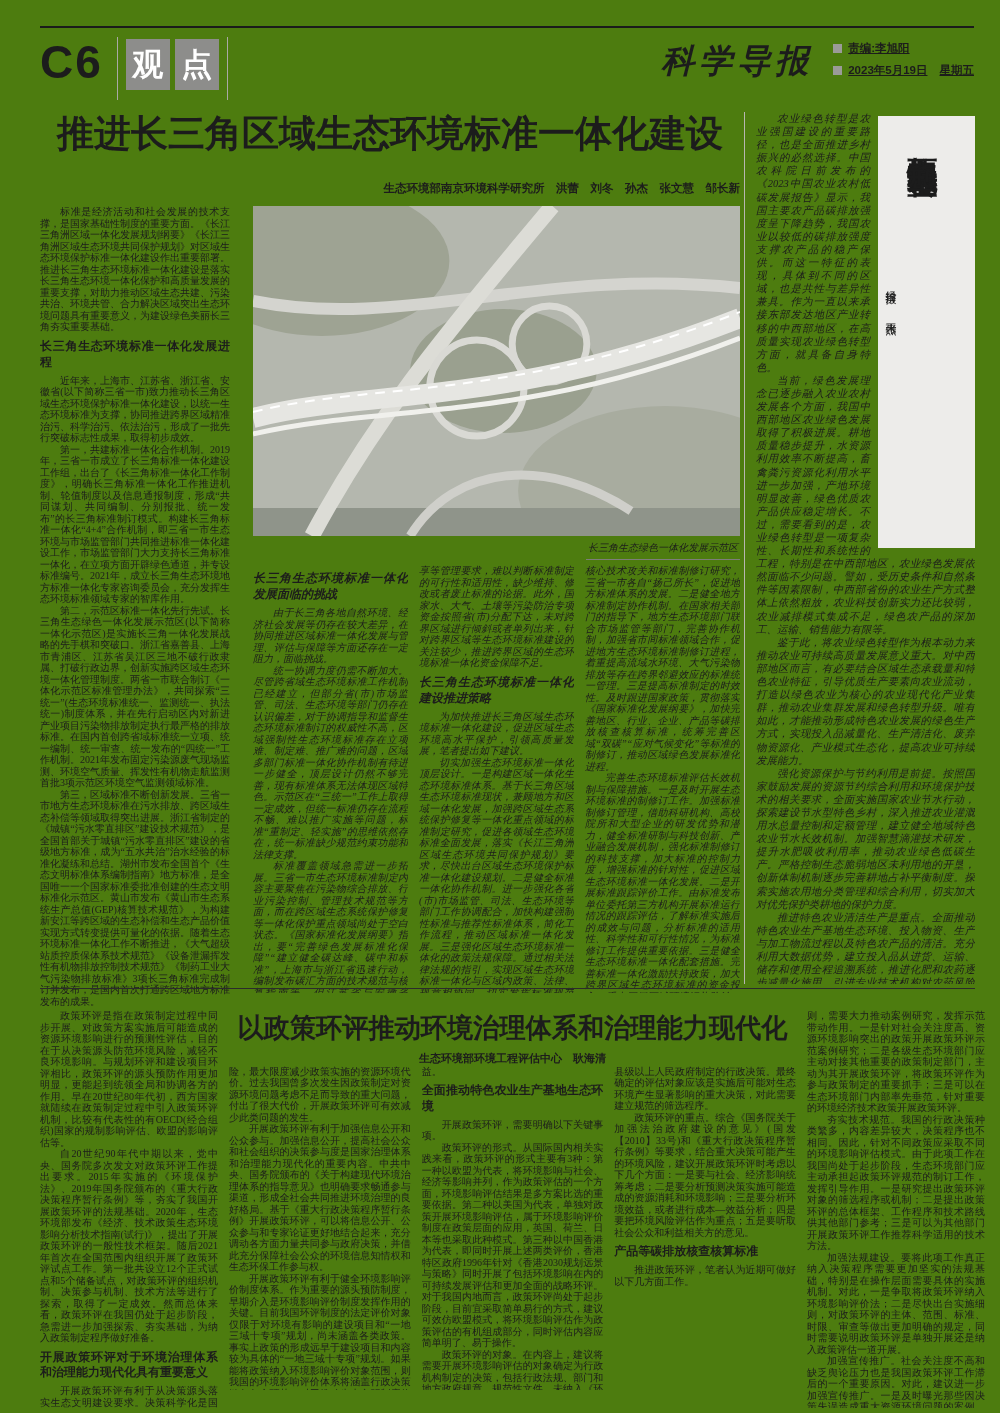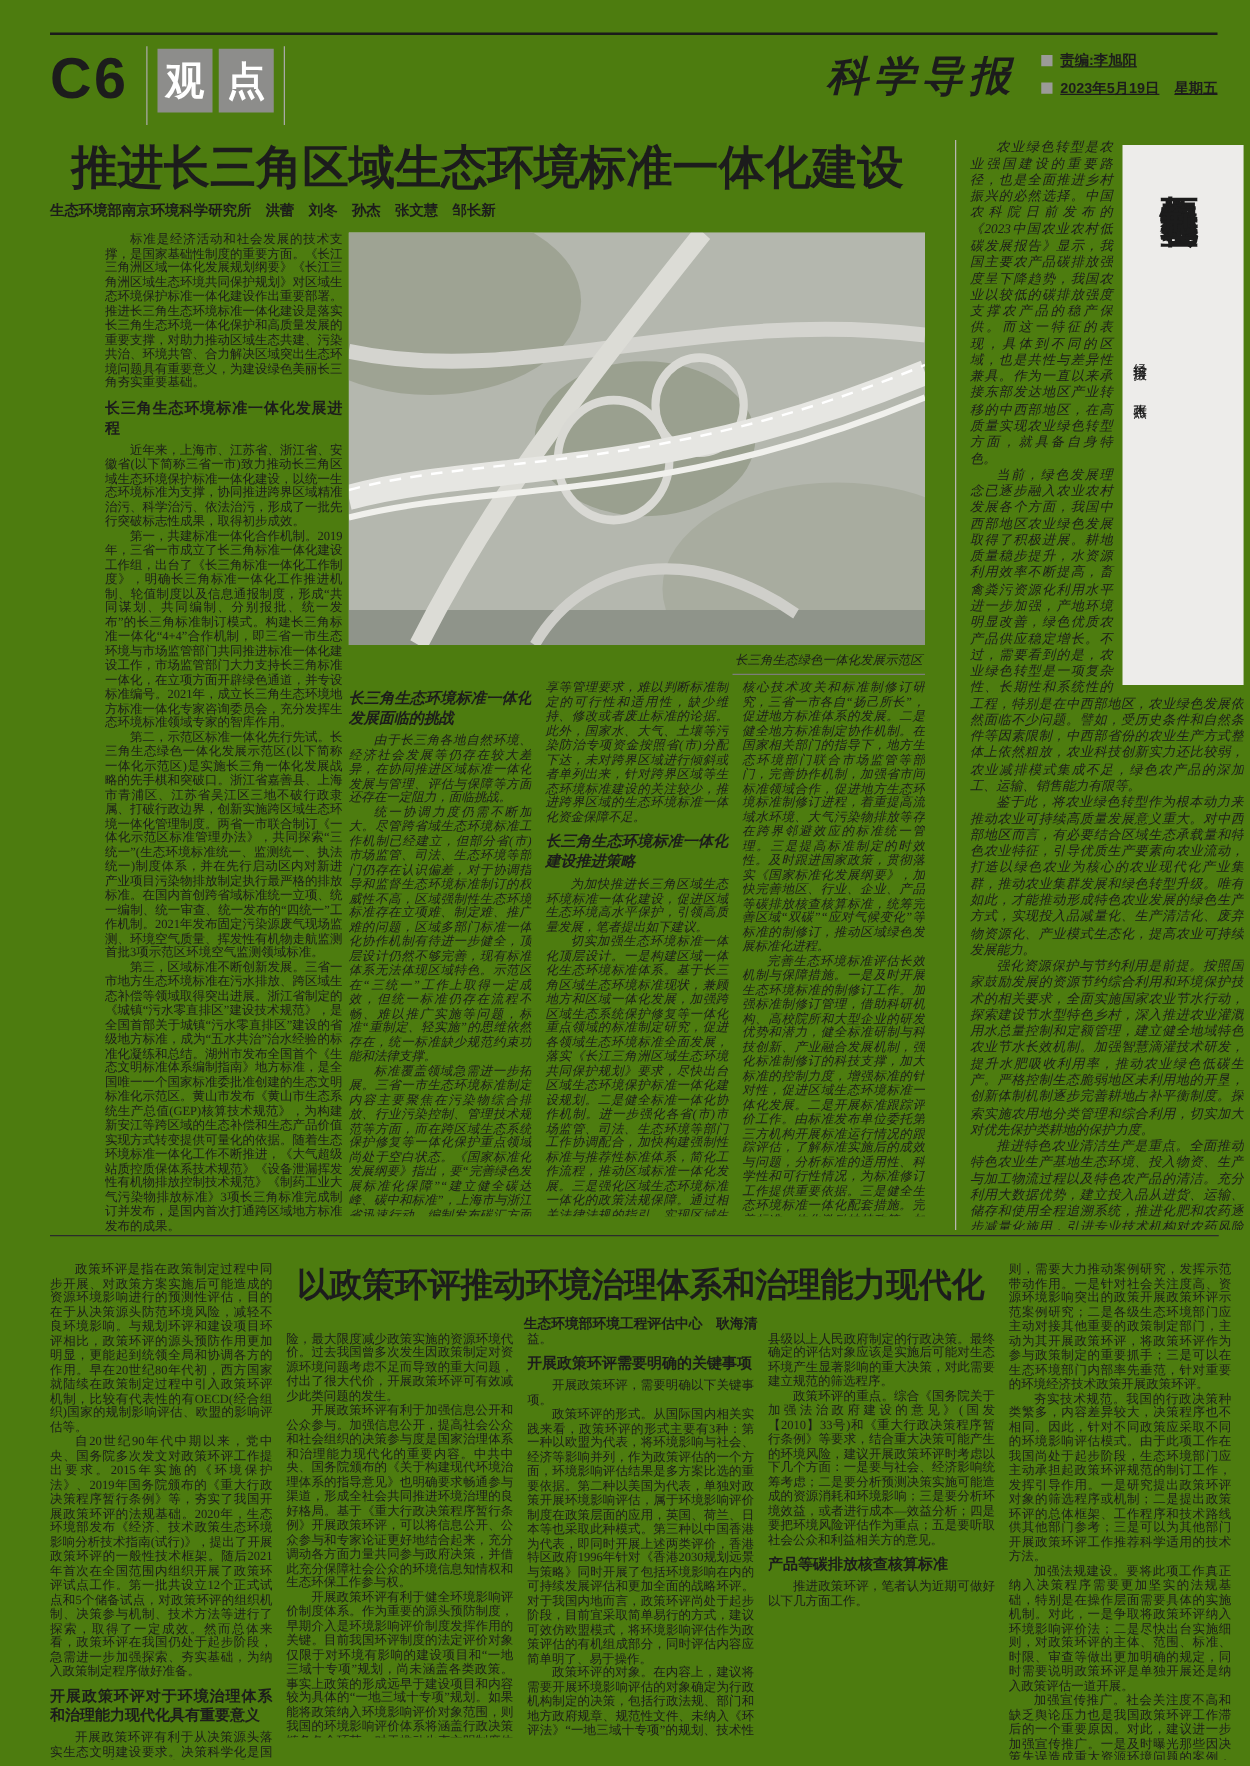--- a/index.html
+++ b/index.html
@@ -28,35 +28,35 @@
   
   .para{font-size:10px;line-height:11.5px;text-align:justify;text-indent:2em;margin:0;}
   .para.cont{text-indent:0;}
   .sec-head{font-family:"Liberation Sans","DejaVu Sans",sans-serif;font-weight:700;font-size:12px;
             line-height:1.32;margin:6px 0 4px;text-align:justify;}
 
   
   .main-article{position:absolute;left:40px;top:106px;width:700px;}
   .main-headline{font-family:"Liberation Sans","DejaVu Sans",sans-serif;font-size:37px;font-weight:900;
                  text-align:center;margin:6px 0 0;line-height:1.2;white-space:nowrap;}
-  .main-byline{text-align:left;font-size:11.5px;font-weight:700;margin:5px 0 10px;}
-  .main-body{display:flex;gap:5px;height:800px;margin-left:44px;}
+  .main-byline{text-align:right;font-size:11.5px;font-weight:700;margin:25px 0 10px;}
+  .main-body{display:flex;gap:23px;height:800px;}
   .mcol{overflow:hidden;}
   .col1{flex:0 0 190px;height:800px;}
   .main-right{flex:1;display:flex;flex-direction:column;}
   .photo{height:330px;background:#b4b7ae;overflow:hidden;}
   .photo svg{display:block;width:100%;height:100%;}
   .photo-caption-row{text-align:right;margin:0 0 3px;}
   .photo-caption{display:inline-block;font-size:10px;font-style:italic;padding:5px 2px 4px;
                  border-bottom:1px solid #7d7d7a;}
   .main-right-cols{display:flex;gap:11px;height:428px;overflow:hidden;margin-top:2px;font-style:italic;}
   .main-right-cols .mcol{flex:1;}
 
   
-  .sidebar{position:absolute;left:764px;top:112px;width:231px;height:872px;border-left:1px solid #b8b6b2;
+  .sidebar{position:absolute;left:744px;top:112px;width:231px;height:872px;border-left:1px solid #b8b6b2;
            padding-left:11px;box-sizing:border-box;overflow:hidden;}
   .side-box{float:right;width:97px;height:432px;background:#edecea;margin:4px 0 6px 8px;
             padding:16px 5px;box-sizing:border-box;}
   .vertical-wrap{writing-mode:vertical-rl;height:100%;}
   .vert-title{font-family:"Liberation Sans","DejaVu Sans",sans-serif;font-size:30px;font-weight:700;
               letter-spacing:1px;line-height:1.05;}
   .vert-credit{font-size:11px;padding-top:150px;margin-right:9px;letter-spacing:1px;}
   .side-author{margin-top:24px;}
   .side-text .para{font-size:10.5px;line-height:13.1px;font-style:italic;}
 
@@ -185,21 +185,21 @@
         <h2 class="bottom-headline">以政策环评推动环境治理体系和治理能力现代化</h2>
         <div class="bottom-byline">生态环境部环境工程评估中心　耿海清</div>
         <div class="bcenter-cols">
           <div class="bcol">
               <div class="para cont">险，最大限度减少政策实施的资源环境代价。过去我国曾多次发生因政策制定对资源环境问题考虑不足而导致的重大问题，付出了很大代价，开展政策环评可有效减少此类问题的发生。</div>
               <div class="para">开展政策环评有利于加强信息公开和公众参与。加强信息公开，提高社会公众和社会组织的决策参与度是国家治理体系和治理能力现代化的重要内容。中共中央、国务院颁布的《关于构建现代环境治理体系的指导意见》也明确要求畅通参与渠道，形成全社会共同推进环境治理的良好格局。基于《重大行政决策程序暂行条例》开展政策环评，可以将信息公开、公众参与和专家论证更好地结合起来，充分调动各方面力量共同参与政府决策，并借此充分保障社会公众的环境信息知情权和生态环保工作参与权。</div>
               <div class="para">开展政策环评有利于健全环境影响评价制度体系。作为重要的源头预防制度，早期介入是环境影响评价制度发挥作用的关键。目前我国环评制度的法定评价对象仅限于对环境有影响的建设项目和“一地三域十专项”规划，尚未涵盖各类政策。事实上政策的形成远早于建设项目和内容较为具体的“一地三域十专项”规划。如果能将政策纳入环境影响评价对象范围，则我国的环境影响评价体系将涵盖行政决策链条各个环节，对于推动生态文明制度体系更加健全、环境治理体系更加完善大有裨</div>
             </div>
           <div class="bcol">
               <div class="para cont">益。</div>
-              <div class="sec-head">开展政策环评需要明确的关键事项</div>
+              <div class="sec-head">全面推动特色农业生产基地生态环境</div>
               <div class="para">开展政策环评，需要明确以下关键事项。</div>
               <div class="para">政策环评的形式。从国际国内相关实践来看，政策环评的形式主要有3种：第一种以欧盟为代表，将环境影响与社会、经济等影响并列，作为政策评估的一个方面，环境影响评估结果是多方案比选的重要依据。第二种以美国为代表，单独对政策开展环境影响评估，属于环境影响评价制度在政策层面的应用，英国、荷兰、日本等也采取此种模式。第三种以中国香港为代表，即同时开展上述两类评价，香港特区政府1996年针对《香港2030规划远景与策略》同时开展了包括环境影响在内的可持续发展评估和更加全面的战略环评。对于我国内地而言，政策环评尚处于起步阶段，目前宜采取简单易行的方式，建议可效仿欧盟模式，将环境影响评估作为政策评估的有机组成部分，同时评估内容应简单明了、易于操作。</div>
               <div class="para">政策环评的对象。在内容上，建议将需要开展环境影响评估的对象确定为行政机构制定的决策，包括行政法规、部门和地方政府规章、规范性文件、未纳入《环评法》“一地三域十专项”的规划、技术性标准等；在类型上，应该是涉及区域开发和建设行为的经济政策和技术政策；在层级上，应包括国务院有关部门和</div>
             </div>
           <div class="bcol">
               <div class="para cont">县级以上人民政府制定的行政决策。最终确定的评估对象应该是实施后可能对生态环境产生显著影响的重大决策，对此需要建立规范的筛选程序。</div>
               <div class="para">政策环评的重点。综合《国务院关于加强法治政府建设的意见》(国发【2010】33号)和《重大行政决策程序暂行条例》等要求，结合重大决策可能产生的环境风险，建议开展政策环评时考虑以下几个方面：一是要与社会、经济影响统筹考虑；二是要分析预测决策实施可能造成的资源消耗和环境影响；三是要分析环境效益，或者进行成本—效益分析；四是要把环境风险评估作为重点；五是要听取社会公众和利益相关方的意见。</div>
               <div class="sec-head">产品等碳排放核查核算标准</div>
               <div class="para">推进政策环评，笔者认为近期可做好以下几方面工作。</div>
             </div>

